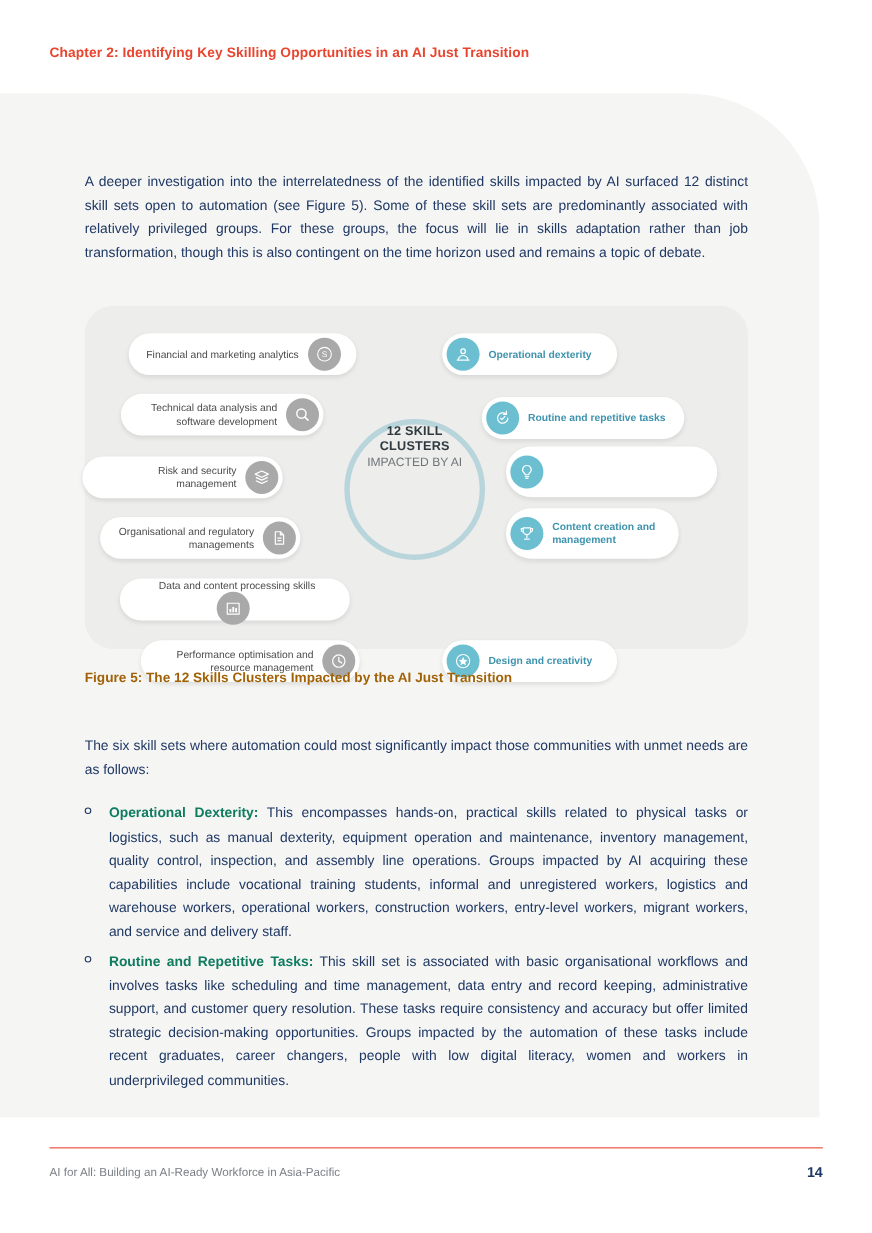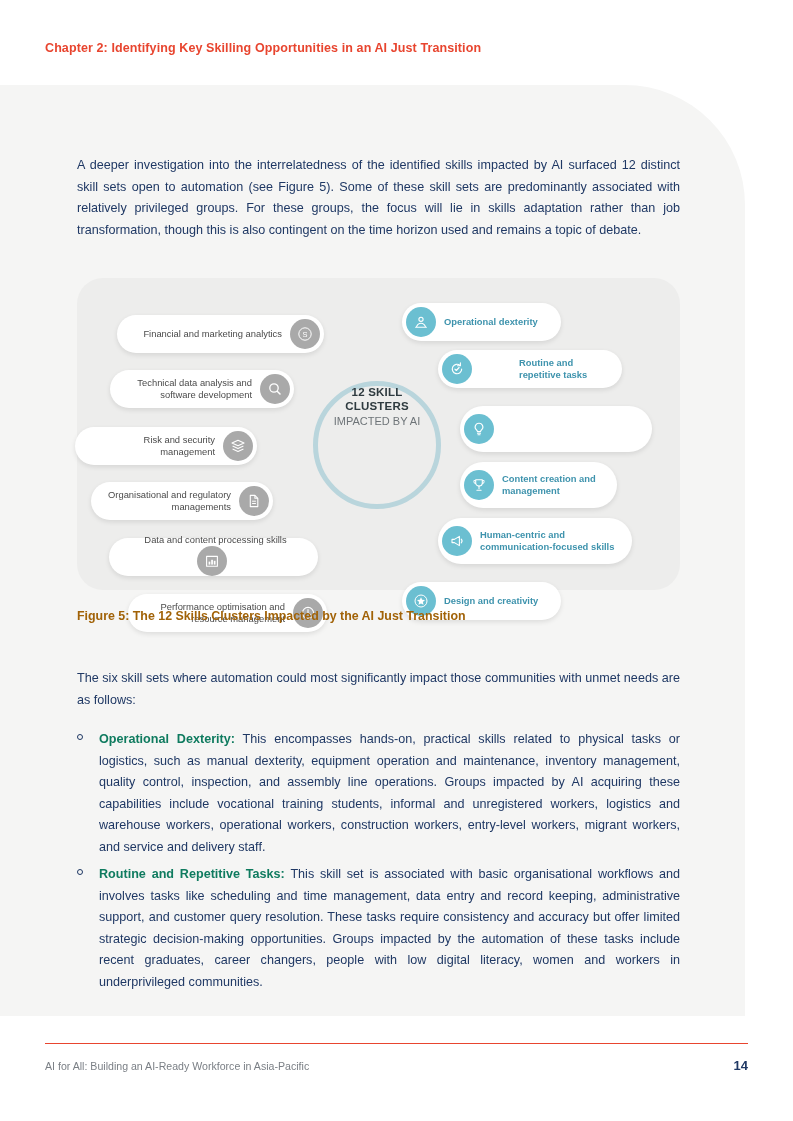--- a/index.html
+++ b/index.html
@@ -39,21 +39,21 @@
   
   .figure{
     position:absolute;left:77px;top:278px;width:603px;height:312px;
     background:#EDEDEC;border-radius:26px;
   }
   .pill{
     position:absolute;height:38px;border-radius:19px;background:#ffffff;
     box-shadow:0 2px 5px rgba(0,0,0,.10);
     display:flex;align-items:center;
   }
-  .pill.left{justify-content:flex-end;padding-right:4px;margin-top:12px;}
+  .pill.left{justify-content:flex-start;padding-right:4px;}
   .pill.right{justify-content:flex-start;padding-left:4px;}
 
   .pill-label{
     font-size:9.4px;line-height:12px;font-weight:bold;
   }
   .left .pill-label{color:#4B4B4B;text-align:right;padding:0 8px 0 16px;font-weight:normal;}
   .left .pill-label.two{text-align:right;}
   .right .pill-label{color:#3E93AD;text-align:left;padding:0 16px 0 8px;}
 
   .ico{
@@ -194,21 +194,21 @@
     <span class="ico teal">
       <svg width="16" height="16" viewBox="0 0 16 16">
           <circle cx="8" cy="5.3" r="2.1" fill="none" stroke="#fff" stroke-width="1.1"></circle>
           <path d="M3.6 12.6c.9-2.3 2.5-3.4 4.4-3.4s3.5 1.1 4.4 3.4" fill="none" stroke="#fff" stroke-width="1.1" stroke-linecap="round"></path>
           <line x1="2.6" y1="13.3" x2="13.4" y2="13.3" stroke="#fff" stroke-width="1.1" stroke-linecap="round"></line>
         </svg>
     </span>
     <span class="pill-label">Operational dexterity</span>
   </div>
 
-  <div class="pill right" style="left:361px;top:72px;width:180px;gap:39px;">
+  <div class="pill right" style="left:361px;top:83px;width:180px;">
     <span class="ico teal">
       <svg width="16" height="16" viewBox="0 0 16 16">
           <path d="M12.7 8a4.7 4.7 0 1 1-1.6-3.5" fill="none" stroke="#fff" stroke-width="1.1" stroke-linecap="round"></path>
           <path d="M11.4 1.8v2.9H8.5" fill="none" stroke="#fff" stroke-width="1.1" stroke-linecap="round" stroke-linejoin="round"></path>
           <path d="M5.9 8.1 7.3 9.5 10.1 6.5" fill="none" stroke="#fff" stroke-width="1.1" stroke-linecap="round" stroke-linejoin="round"></path>
         </svg>
     </span>
     <span class="pill-label">Routine and repetitive tasks</span>
   </div>
 
@@ -227,29 +227,20 @@
       <svg width="16" height="16" viewBox="0 0 16 16">
           <path d="M4.7 2.8h6.6v3a3.3 3.3 0 0 1-6.6 0Z" fill="none" stroke="#fff" stroke-width="1.1" stroke-linejoin="round"></path>
           <path d="M4.7 3.6H2.9v1.1a2 2 0 0 0 2 2M11.3 3.6h1.8v1.1a2 2 0 0 1-2 2" fill="none" stroke="#fff" stroke-width="1"></path>
           <line x1="8" y1="9.1" x2="8" y2="11.6" stroke="#fff" stroke-width="1.1" stroke-linecap="round"></line>
           <line x1="5.9" y1="13.2" x2="10.1" y2="13.2" stroke="#fff" stroke-width="1.1" stroke-linecap="round"></line>
         </svg>
     </span>
     <span class="pill-label">Content creation and management</span>
   </div>
 
-  <div class="pill right" style="left:361px;top:240px;width:190px;height:46px;border-radius:23px;">
-    <span class="ico teal">
-      <svg width="16" height="16" viewBox="0 0 16 16">
-          <path d="M3 6.4h2.4L10.4 3.4v9.2L5.4 9.6H3Z" fill="none" stroke="#fff" stroke-width="1.1" stroke-linejoin="round"></path>
-          <path d="M12.2 6.2a2.6 2.6 0 0 1 0 3.6" fill="none" stroke="#fff" stroke-width="1.1" stroke-linecap="round"></path>
-        </svg>
-    </span>
-    <span class="pill-label">Human-centric and communication-focused skills</span>
-  </div>
 
   <div class="pill right" style="left:325px;top:304px;width:155px;">
     <span class="ico teal">
       <svg width="16" height="16" viewBox="0 0 16 16">
           <circle cx="8" cy="8" r="6" fill="none" stroke="#fff" stroke-width="1"></circle>
           <path d="M8 4.2 9.2 6.8l2.8.3-2.1 1.9.6 2.8L8 10.4 5.5 11.8l.6-2.8L4 7.1l2.8-.3Z" fill="#fff"></path>
         </svg>
     </span>
     <span class="pill-label">Design and creativity</span>
   </div>

